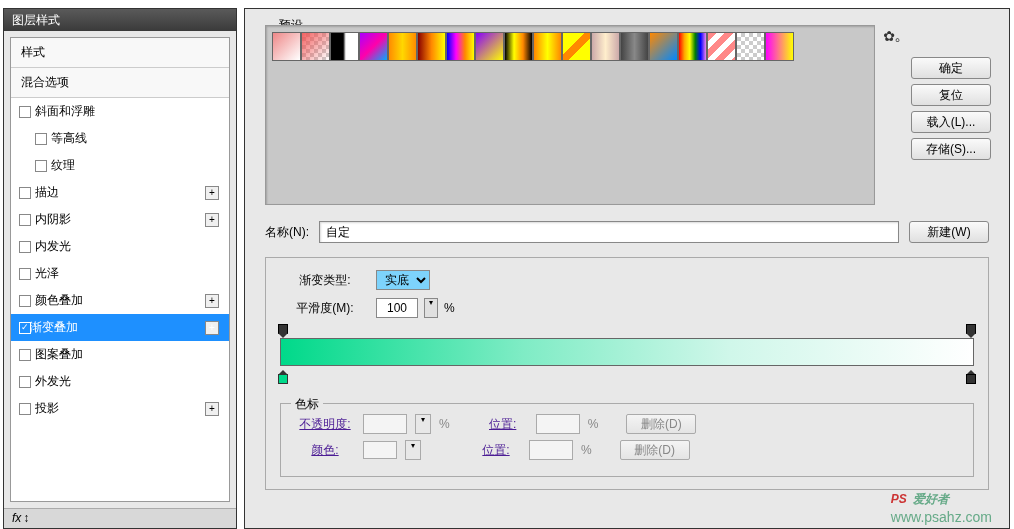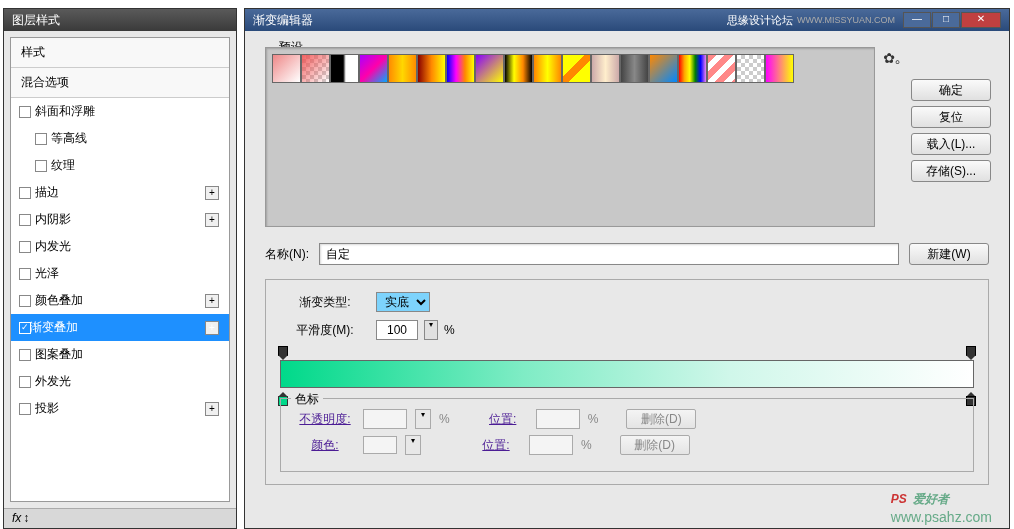--- a/index.html
+++ b/index.html
@@ -81,21 +81,21 @@
 .grad-bar { height: 28px; border: 1px solid #666; background: linear-gradient(90deg, #00d98a 0%, #7fecc5 35%, #d0f7ea 65%, #ffffff 100%); position: relative; }
 .stop { position: absolute; width: 10px; height: 10px; }
 .stop.top { top: -14px; }
 .stop.bot { bottom: -14px; }
 .stop-shape { width: 10px; height: 10px; background: #333; border: 1px solid #000; }
 .stop.color .stop-shape { background: #00d98a; border: 1px solid #333; }
 .stop-arrow { width: 0; height: 0; border-left: 5px solid transparent; border-right: 5px solid transparent; }
 .stop.top .stop-arrow { border-top: 5px solid #333; margin-top: -1px; }
 .stop.bot .stop-arrow { border-bottom: 5px solid #333; margin-bottom: -1px; }
 
-.stops-group { border: 1px solid #aaa; padding: 10px 14px; margin-top: 10px; position: relative; }
+.stops-group { border: 1px solid #aaa; padding: 10px 14px; margin-top: 37px; position: relative; }
 .stops-label { position: absolute; top: -8px; left: 10px; background: #e8e8e8; padding: 0 4px; }
 .stops-row { display: flex; align-items: center; gap: 8px; margin-bottom: 6px; }
 .stops-row .lbl { text-align: center; color: #4c1d95; text-decoration: underline; }
 .mini-input { width: 44px; height: 20px; border: 1px solid #aaa; background: #f4f4f4; }
 .mini-select { width: 16px; height: 20px; border: 1px solid #aaa; background: #e8e8e8; font-size: 8px; text-align: center; }
 .color-swatch-btn { width: 34px; height: 18px; border: 1px solid #aaa; background: #f4f4f4; }
 .del-btn { width: 70px; height: 20px; border: 1px solid #aaa; background: linear-gradient(#f4f4f4,#e4e4e4); border-radius: 2px; text-align: center; line-height: 18px; color: #888; }
 
 .watermark { position: absolute; right: 22px; bottom: 4px; font-size: 22px; color: #6a8; font-weight: bold; font-style: italic; pointer-events: none; }
 .watermark .sub { font-size: 14px; display: block; color: #6a8; font-weight: normal; font-style: normal; text-align: right; }
@@ -168,31 +168,20 @@
           </div>
         </div>
     </div>
   </div>
   <div class="statusbar">
     <span>fx</span><span>↕</span>
   </div>
 </div>
 
 <div class="window win2">
-  <div class="titlebar blue">
-    <span>渐变编辑器</span>
-    <span class="spacer"></span>
-    <span class="brand">思缘设计论坛</span>
-    <span class="url">WWW.MISSYUAN.COM</span>
-    <div class="winbtns">
-      <div class="winbtn min">—</div>
-      <div class="winbtn max">□</div>
-      <div class="winbtn close">✕</div>
-    </div>
-  </div>
   <div class="body">
 
     <div class="side-buttons">
       <div class="btn">确定</div>
       <div class="btn">复位</div>
       <div class="btn">载入(L)...</div>
       <div class="btn">存储(S)...</div>
     </div>
 
     <div class="presets-group">

